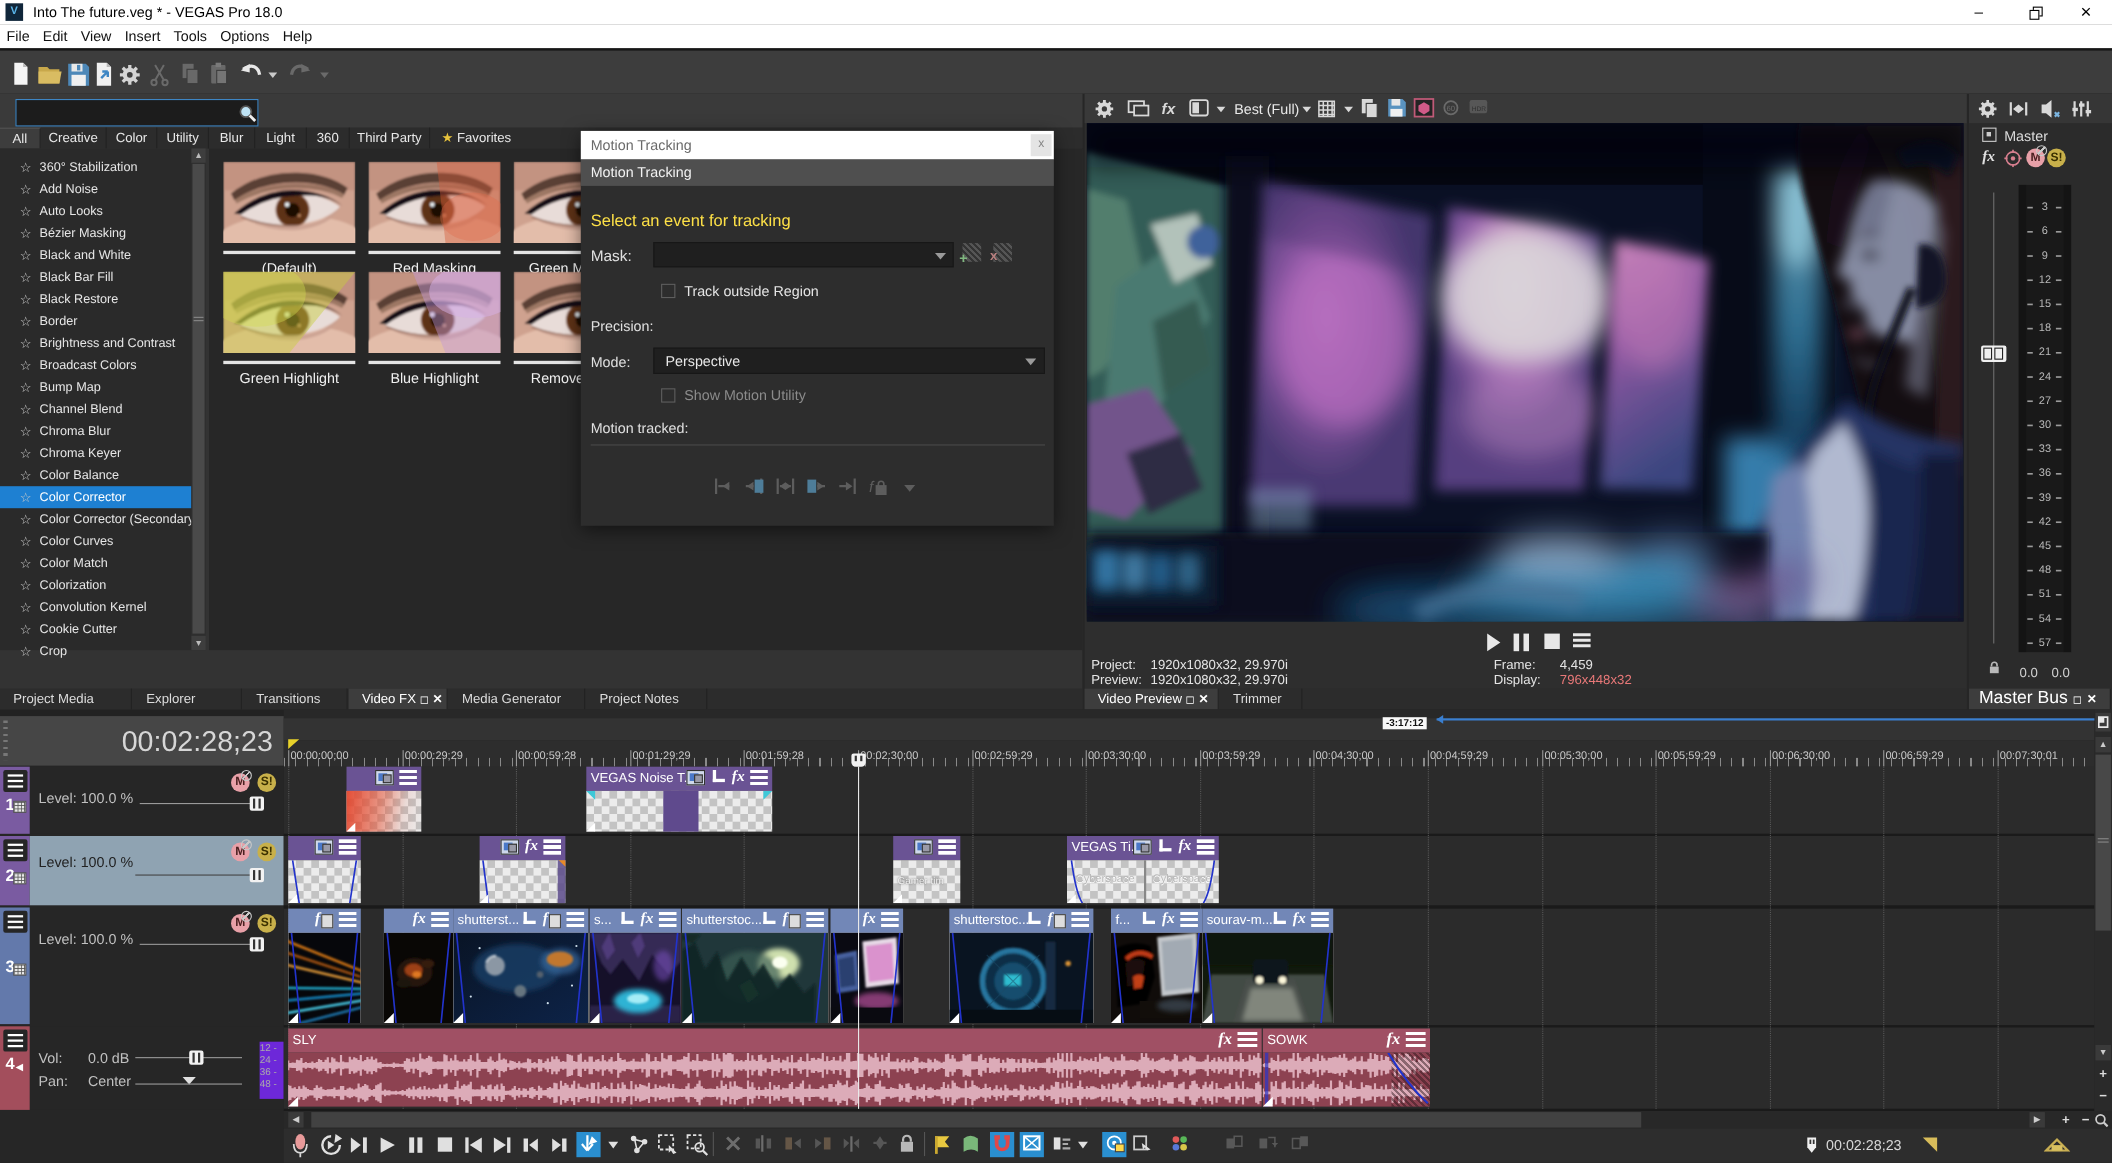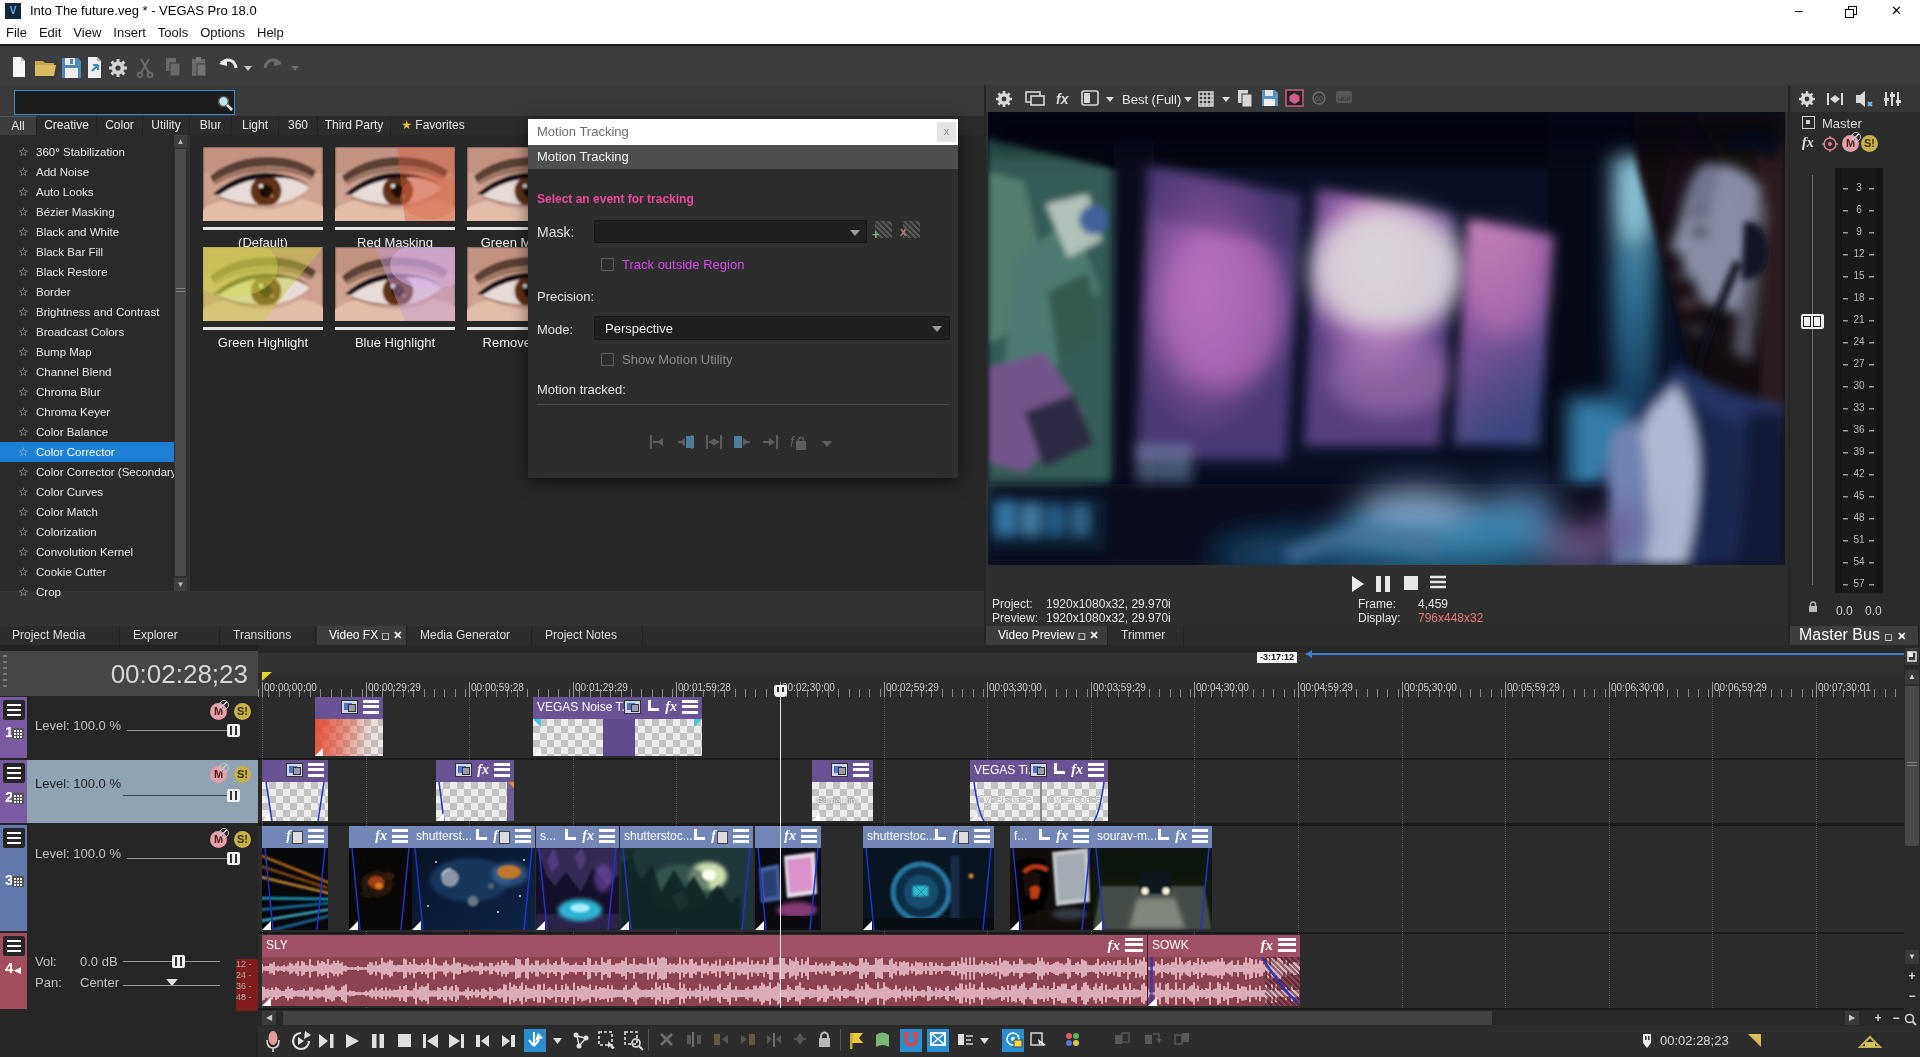--- a/index.html
+++ b/index.html
@@ -588,31 +588,31 @@
 </div>
 
 <div class="ab" id="dialog" style="left:528px;top:119px;width:430px;height:359px;background:#2d2d2d;box-shadow:0 4px 16px rgba(0,0,0,.55)">
   <div class="ab" style="left:0;top:0;width:430px;height:26px;background:#fff">
     <div class="tx" style="left:9px;top:5px;color:#6a6a6a;font-size:13px">Motion Tracking</div>
     <div class="ab" style="left:409px;top:3px;width:19px;height:20px;background:#e4e4e4;color:#888;text-align:center;line-height:19px;font-size:11px">x</div>
   </div>
   <div class="ab" style="left:0;top:26px;width:430px;height:24px;background:#4f4f4f">
     <div class="tx" style="left:9px;top:4px;color:#f2f2f2;font-size:13px">Motion Tracking</div>
   </div>
-  <div class="tx" style="left:9px;top:73px;color:#ec4899;font-size:12px;font-weight:bold">Select an event for tracking</div>
+  <div class="tx" style="left:9px;top:73px;color:#fde047;font-size:15px;font-weight:normal">Select an event for tracking</div>
   <div class="tx" style="left:9px;top:105px;color:#e0e0e0;font-size:14px">Mask:</div>
   <div class="ab" style="left:66px;top:101px;width:273px;height:23px;background:#1f1f1f;border:1px solid #171717">
     <div class="ab" style="right:6px;top:9px;width:0;height:0;border:5px solid transparent;border-top:6px solid #9a9a9a"></div>
   </div>
   <div class="ab" style="left:347px;top:102px;width:17px;height:17px;background:repeating-linear-gradient(45deg,#555 0 2px,#333 2px 4px)"></div>
   <div class="tx" style="left:344px;top:108px;color:#7fb87f;font-size:13px;font-weight:bold">+</div>
   <div class="ab" style="left:375px;top:102px;width:17px;height:17px;background:repeating-linear-gradient(45deg,#555 0 2px,#333 2px 4px)"></div>
   <div class="tx" style="left:372px;top:106px;color:#b87f7f;font-size:12px;font-weight:bold">x</div>
   <div class="ab" style="left:73px;top:139px;width:13px;height:13px;border:1px solid #5e5e5e"></div>
-  <div class="tx" style="left:94px;top:138px;color:#d946ef;font-size:13px">Track outside Region</div>
+  <div class="tx" style="left:94px;top:138px;color:#e5e5e5;font-size:13px">Track outside Region</div>
   <div class="tx" style="left:9px;top:170px;color:#e0e0e0;font-size:13px">Precision:</div>
   <div class="tx" style="left:9px;top:203px;color:#e0e0e0;font-size:13px">Mode:</div>
   <div class="ab" style="left:66px;top:197px;width:356px;height:24px;background:#1f1f1f;border:1px solid #171717">
     <div class="tx" style="left:10px;top:4px;color:#e8e8e8;font-size:13px">Perspective</div>
     <div class="ab" style="right:7px;top:9px;width:0;height:0;border:5px solid transparent;border-top:6px solid #9a9a9a"></div>
   </div>
   <div class="ab" style="left:73px;top:234px;width:13px;height:13px;border:1px solid #5e5e5e"></div>
   <div class="tx" style="left:94px;top:233px;color:#8b8b8b;font-size:13px">Show Motion Utility</div>
   <div class="tx" style="left:9px;top:263px;color:#e0e0e0;font-size:13px">Motion tracked:</div>
   <div class="ab" style="left:9px;top:285px;width:413px;height:1px;background:#4a4a4a"></div>
@@ -715,21 +715,21 @@
     <div class="tx" style="left:5px;top:26px;color:#fff;font-size:15px;font-weight:bold">4</div>
     <div class="tx" style="left:14px;top:32px;color:#fff;font-size:9px">◀</div>
     <div class="tx" style="left:35px;top:21px;color:#c0c0c0;font-size:13px">Vol:</div>
     <div class="tx" style="left:80px;top:21px;color:#c0c0c0;font-size:13px">0.0 dB</div>
     <div class="slid" style="left:123px;top:28px;width:97px"></div>
     <div class="shandle" style="left:172px;top:22px"></div>
     <div class="tx" style="left:35px;top:42px;color:#c0c0c0;font-size:13px">Pan:</div>
     <div class="tx" style="left:80px;top:42px;color:#c0c0c0;font-size:13px">Center</div>
     <div class="ab" style="left:166px;top:46px;width:0;height:0;border:6px solid transparent;border-top:7px solid #e0e0e0"></div>
     <div class="slid" style="left:123px;top:52px;width:97px"></div>
-    <div class="ab" style="left:236px;top:26px;width:22px;height:52px;background:#7f1d1d;color:#aaa;font-size:9px;line-height:11px;text-align:left;padding-right:6px">12 -<br>24 -<br>36 -<br>48 -</div>
+    <div class="ab" style="left:236px;top:14px;width:22px;height:52px;background:#6d28d9;color:#aaa;font-size:9px;line-height:11px;text-align:center;padding-right:6px">12 -<br>24 -<br>36 -<br>48 -</div>
   </div>
 </div>
   <div class="ab" id="tbody">
   <div class="ab" style="left:0;top:8px;width:1646px;height:20px;background:#333"></div>
   <div class="ab" style="left:4px;top:27px;width:0;height:0;border-style:solid;border-width:9px 10px 0 0;border-color:#e8d22a transparent transparent transparent;z-index:6"></div>
   <div class="ab" style="left:999px;top:7px;width:40px;height:11px;background:#f8f8f8;color:#111;font-size:9px;font-weight:bold;text-align:center;line-height:11px">-3:17:12</div>
   <div class="ab" style="left:1048px;top:8px;width:600px;height:2px;background:#3a7fd0"></div>
   <div class="ab" style="left:1044px;top:5px;width:0;height:0;border:4px solid transparent;border-right:6px solid #3a7fd0"></div>
   <div class="ab" id="ruler" style="left:0;top:28px;width:1646px;height:24px;background:#2d2d2d;overflow:hidden">
     <div class="ab" style="left:0;top:16px;width:1646px;height:8px;background:repeating-linear-gradient(90deg,#8a8a8a 0 1px,transparent 1px 10.36px)"></div>

